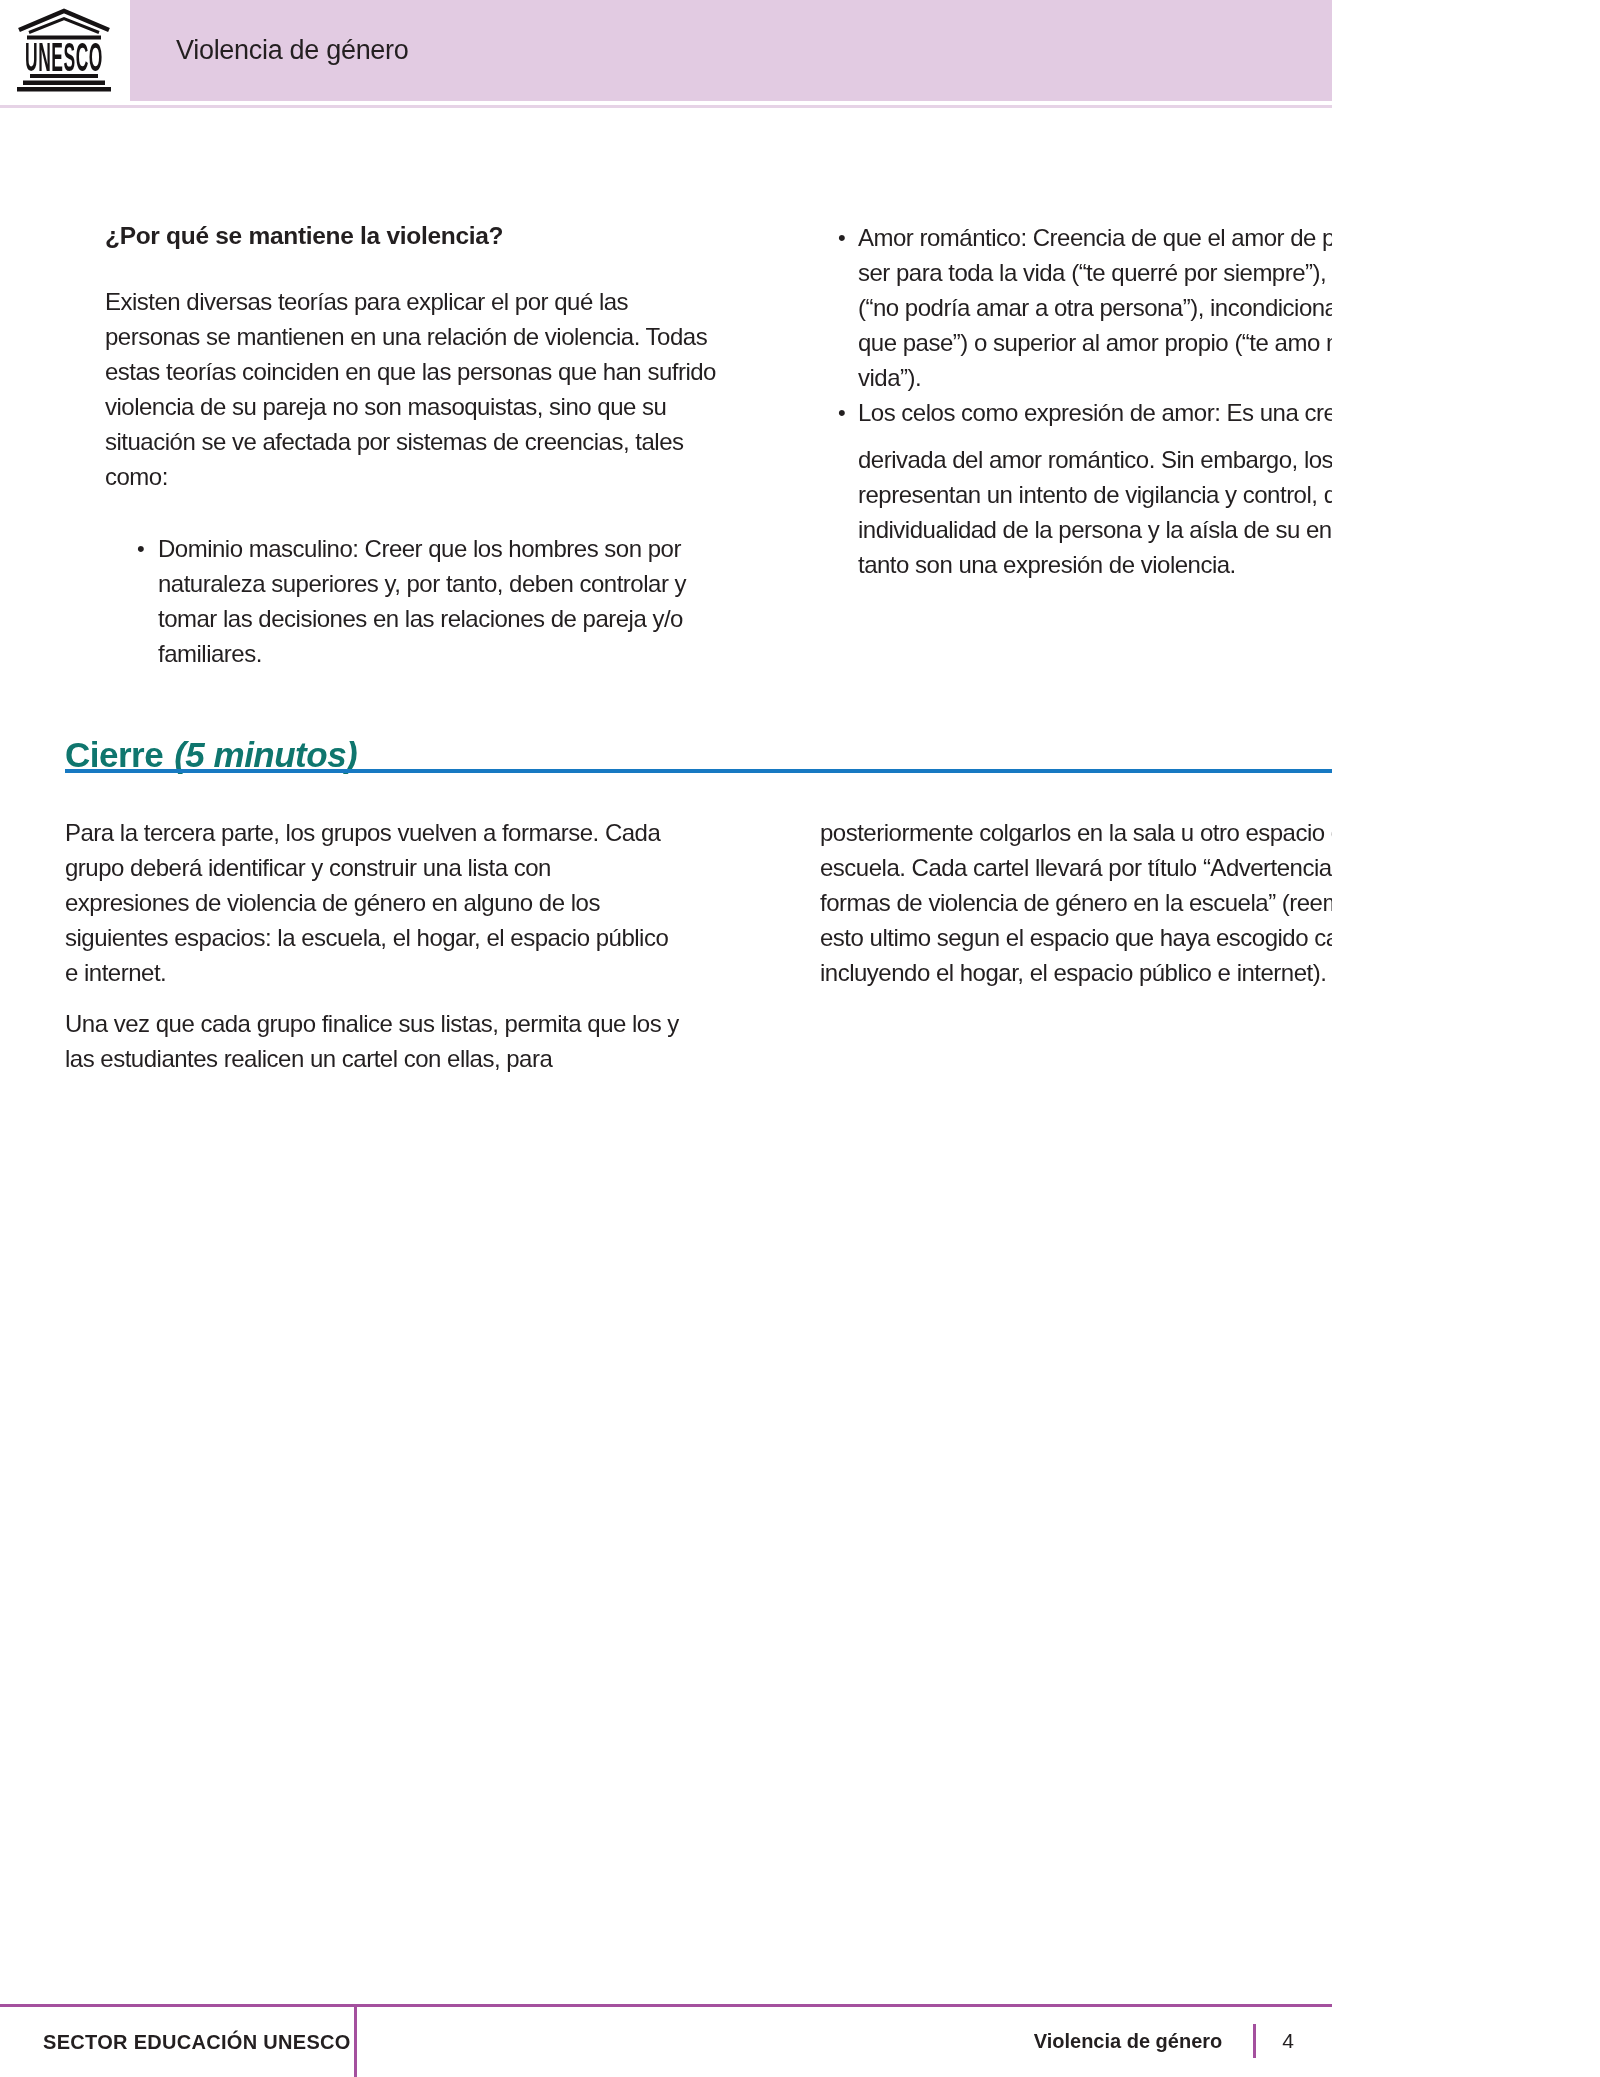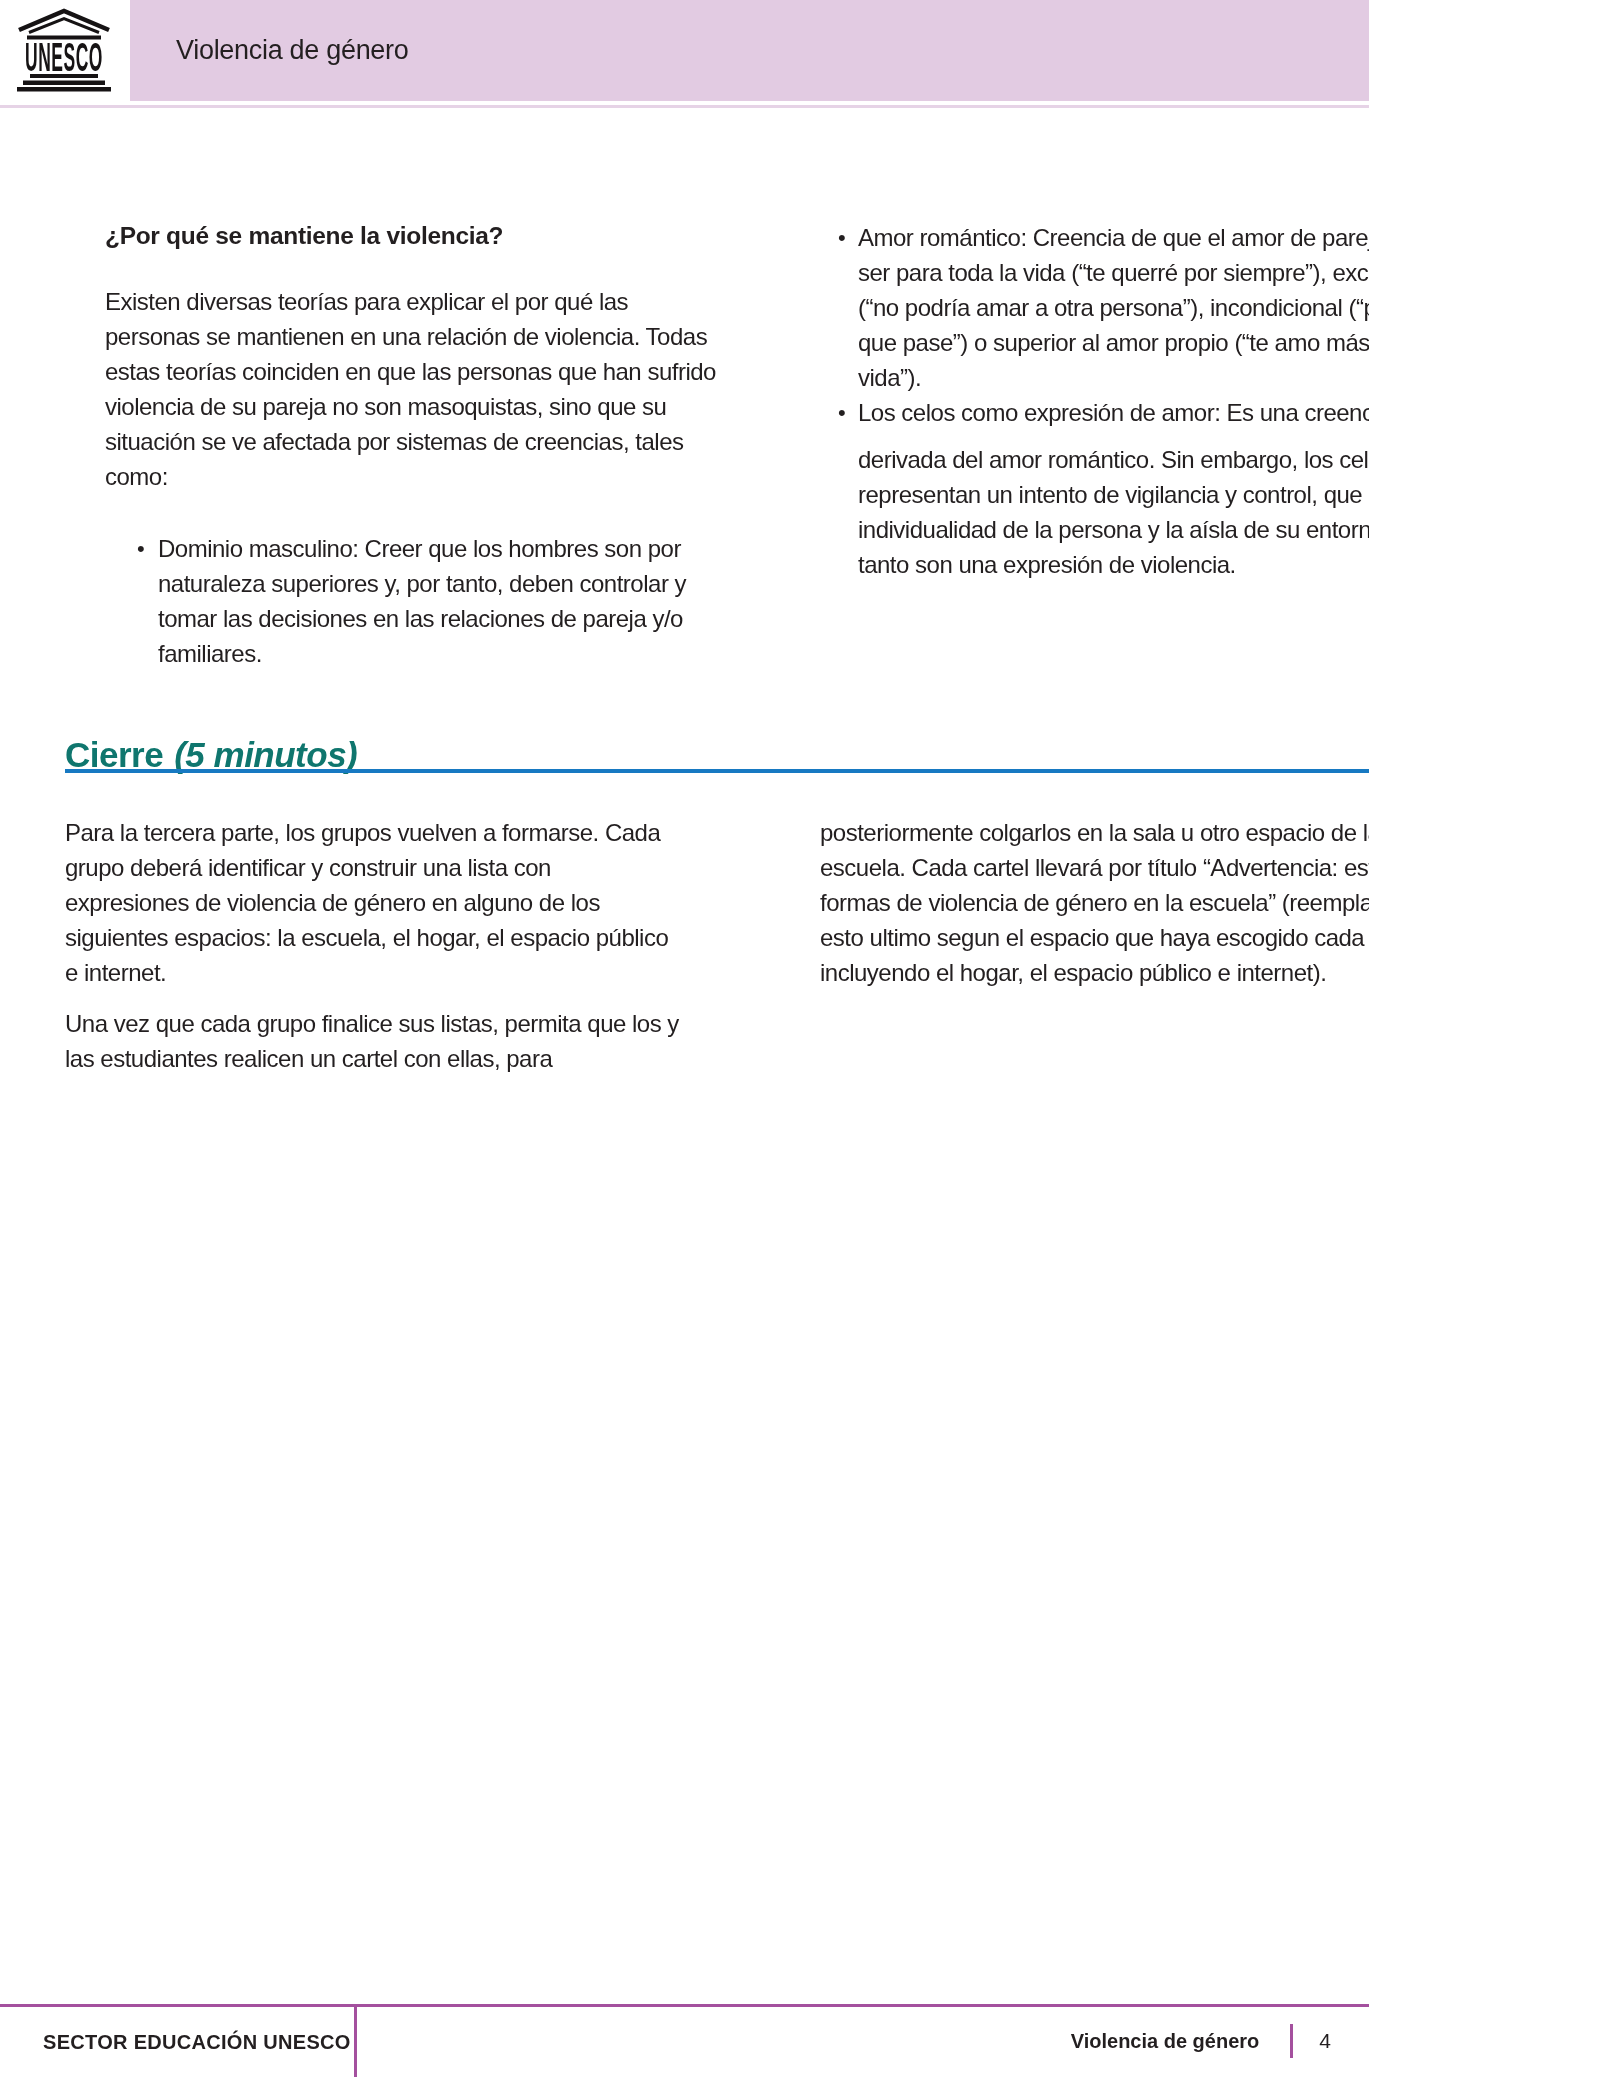--- a/index.html
+++ b/index.html
@@ -1,17 +1,17 @@
 <!DOCTYPE html>
 <html><head>
 <meta charset="utf-8">
 <style>
   html,body{margin:0;padding:0;background:#fff;}
   .page{position:relative;width:1332px;height:2077px;background:#fff;overflow:hidden;
-        color:#231F20;font-family:"Liberation Sans","DejaVu Sans",sans-serif;padding-left:37px;}
+        color:#231F20;font-family:"Liberation Sans","DejaVu Sans",sans-serif;}
 
   
   .band{position:absolute;left:130px;top:0;width:1253px;height:101px;background:#E2CBE2;
         display:flex;align-items:center;}
   .band-title{margin-left:46px;font-size:27px;color:#231F20;letter-spacing:-0.3px;}
   .unesco-logo{position:absolute;left:14px;top:8px;width:100px;height:84px;}
   .header-rule{position:absolute;left:0;top:105px;width:1600px;height:3px;background:#E6D3E6;}
 
   .ed2030{position:absolute;left:1418px;top:22px;width:190px;}
   .ed-line1{font-size:33px;font-weight:bold;letter-spacing:-1.2px;line-height:30px;color:#D2303E;white-space:nowrap;}

